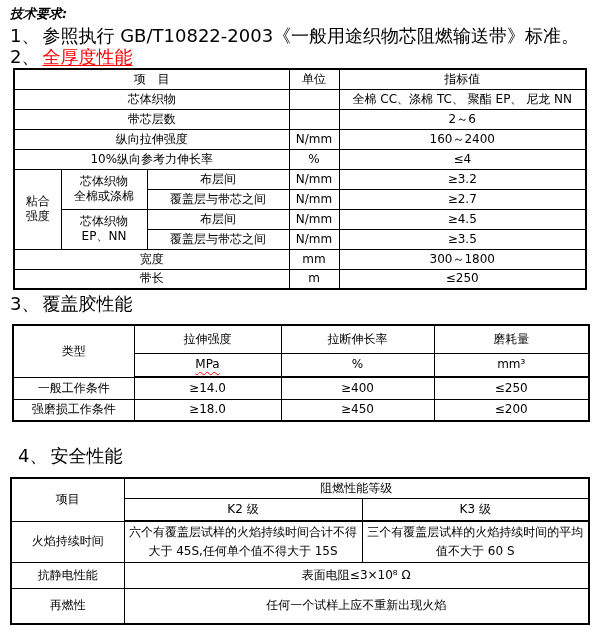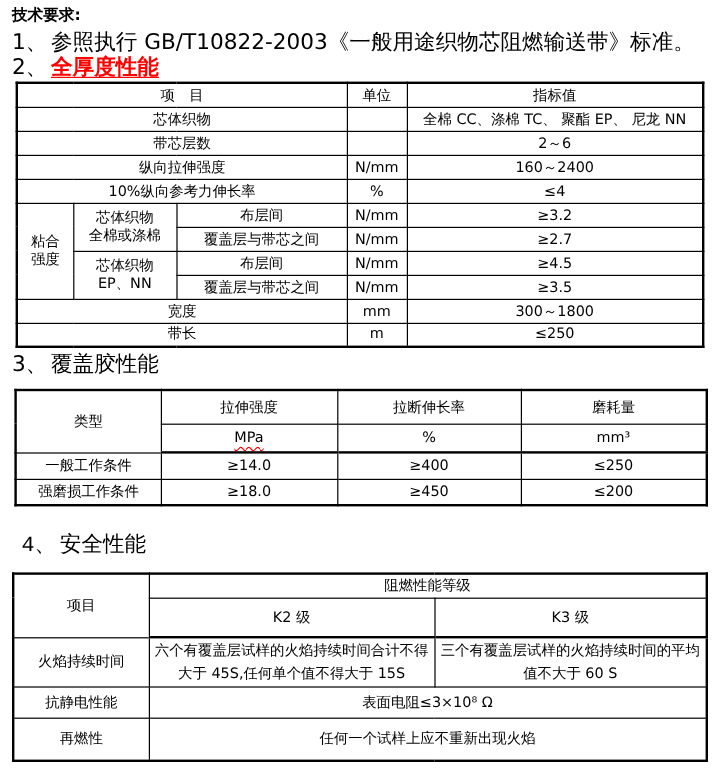--- a/index.html
+++ b/index.html
@@ -7,34 +7,34 @@
   body {
     font-family: "DejaVu Sans", "Liberation Sans", sans-serif;
     color: #000;
     padding: 6px 10px;
   }
   .doc-heading {
     font-size: 13px;
     font-weight: bold;
     line-height: 16px;
     margin-bottom: 4px;
+    font-style: italic;
   }
   .doc-line {
     font-size: 18px;
     line-height: 15px;
     margin: 6px 0 0 0;
   }
   .doc-line .num { margin-right: 3px; }
   .red-link {
     color: #ff0000;
     text-decoration: underline;
     text-underline-offset: 2px;
-    font-weight: bold;
-  }
-  .item4 { margin-top: 26px; margin-left: 8px; font-family: Liberation Mono, monospace; }
+  }
+  .item4 { margin-top: 26px; margin-left: 8px; }
   table {
     border-collapse: collapse;
     table-layout: fixed;
     border: 2px solid #000;
     text-align: center;
     font-size: 12px;
   }
   td {
     border: 1px solid #000;
     padding: 1px 3px;
@@ -46,21 +46,21 @@
   }
   .t1 { width: 572px; margin: 4px 0 0 3px; }
   .t2 { width: 576px; margin: 13px 0 0 2px; }
   .t3 { width: 578px; margin: 14px 0 0 0; }
   .t2 .units td { border-bottom: 2px solid #000; text-align: center; }
   .t3 .subhead td { border-bottom: 2px solid #000; }
   .t2 .hrow td { height: 28px; }
   .t2 .units td { height: 24px; }
   .t2 .drow td { height: 22px; }
   .t3 .hrow td { height: 20px; }
-  .t3 .subhead td { height: 33px; }
+  .t3 .subhead td { height: 23px; }
   .t3 .flame td { height: 40px; line-height: 19px; }
   .t3 .anti td { height: 26px; }
   .t3 .reburn td { height: 35px; }
   .wavy-red {
     text-decoration: underline wavy #ff0000;
     text-decoration-thickness: 1px;
     text-underline-offset: 3px;
   }
 </style>
 </head>

